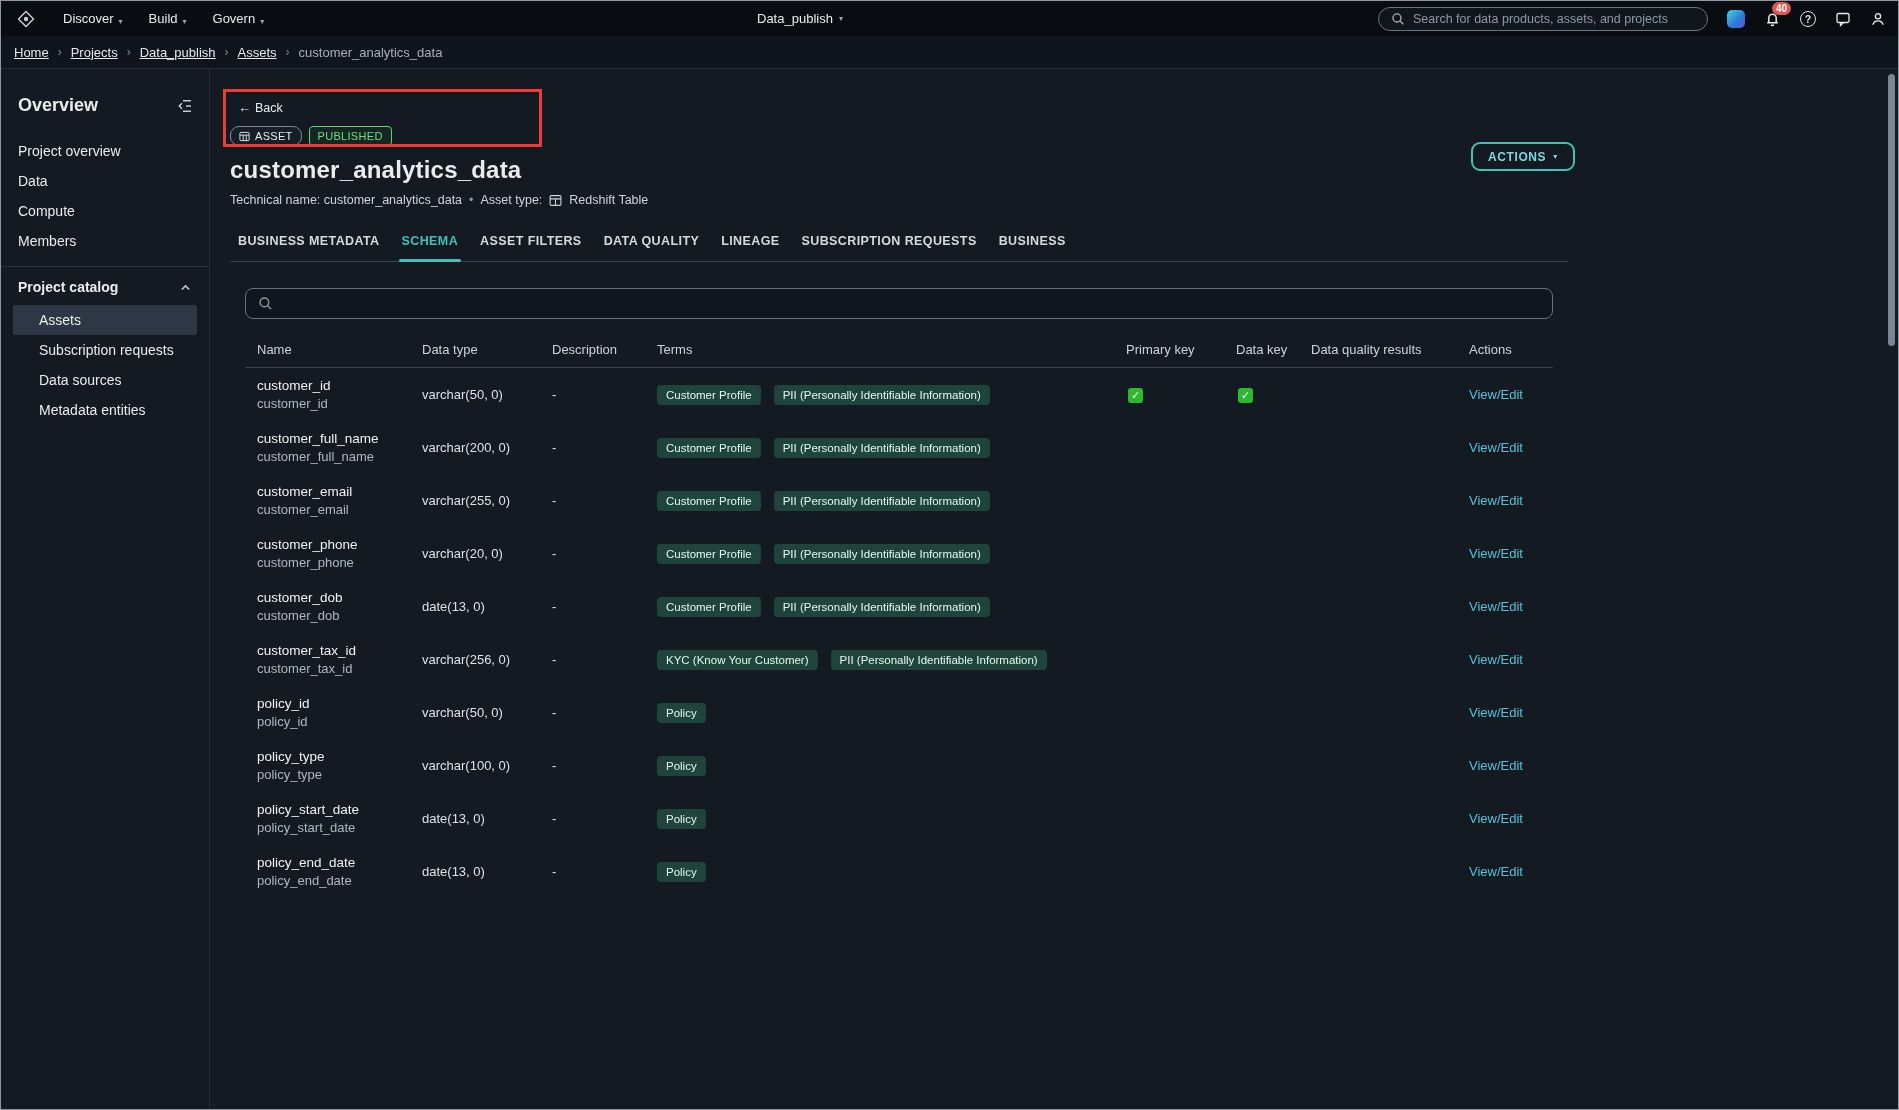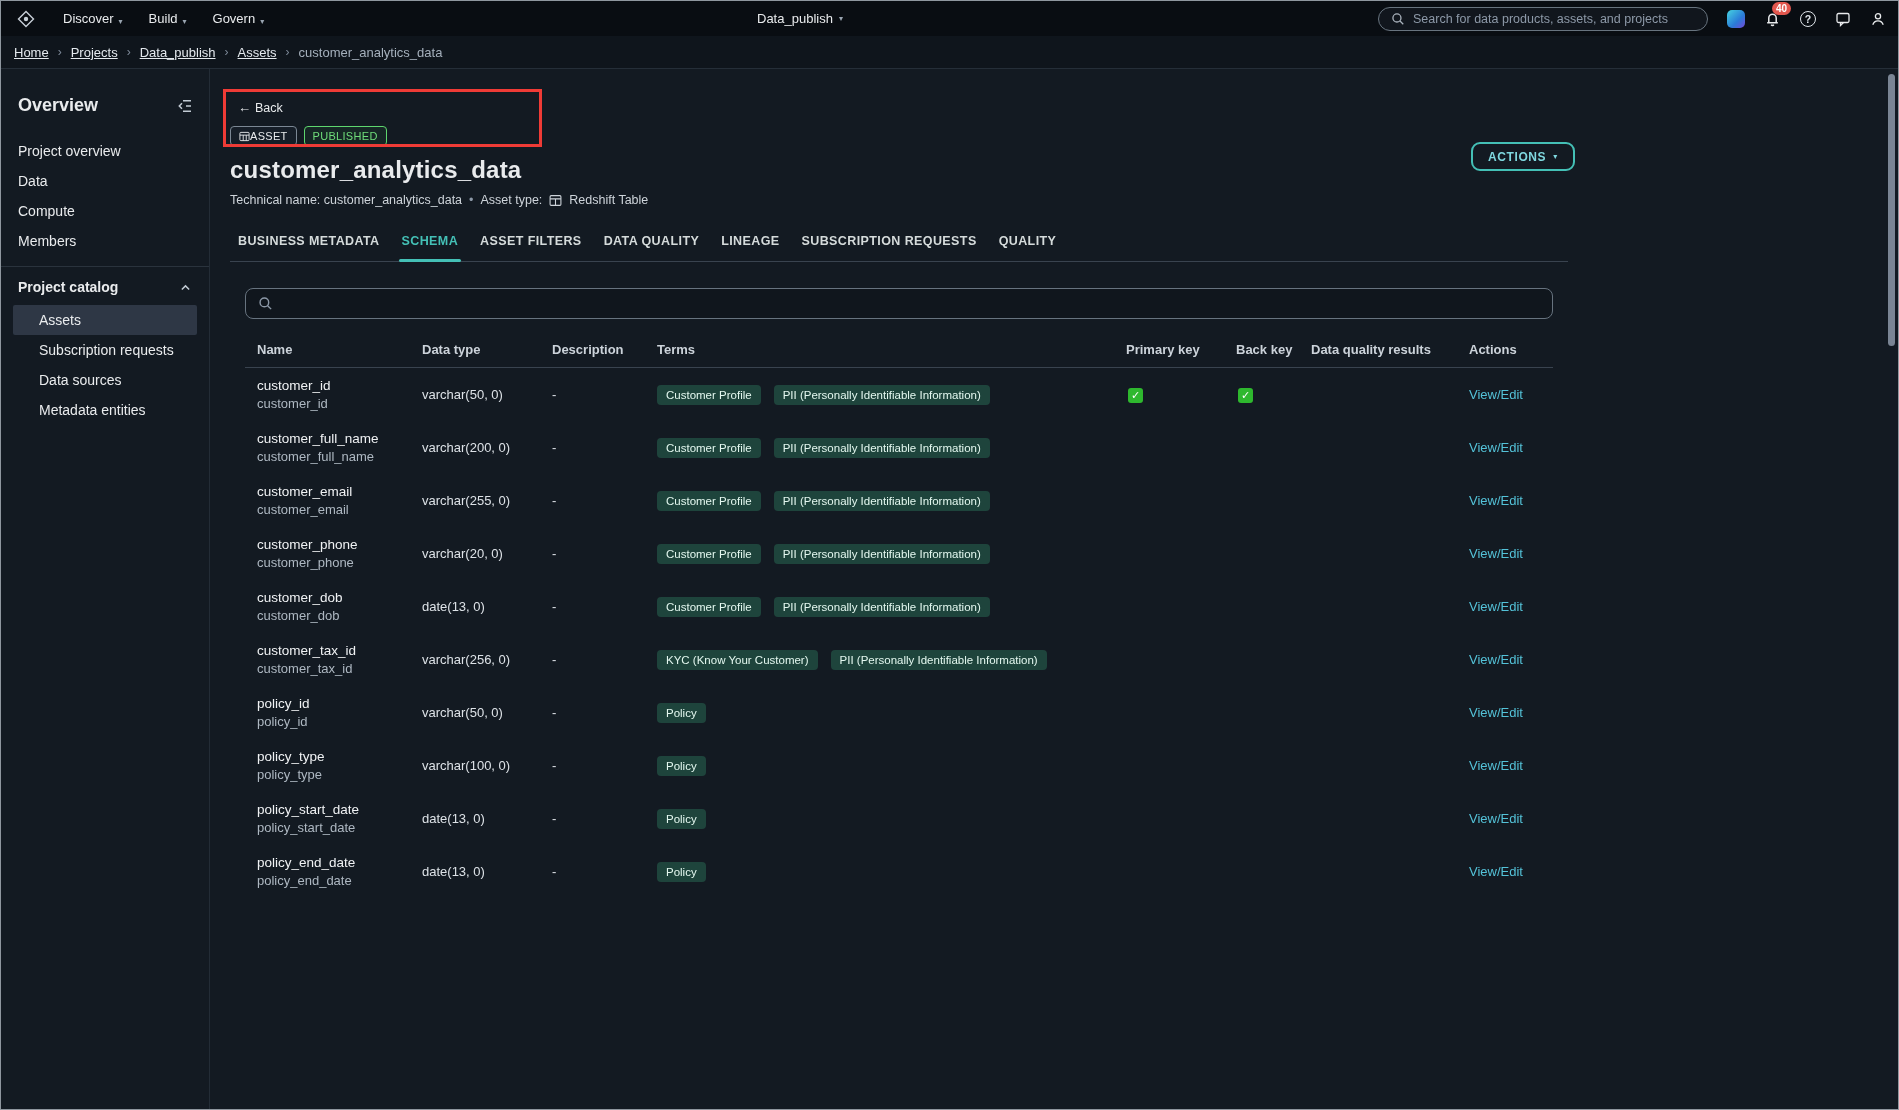--- a/index.html
+++ b/index.html
@@ -54,21 +54,21 @@
   .sb-sub{margin-top:8px;}
   .sb-sub-item{height:30px;display:flex;align-items:center;margin:0 12px;padding-left:26px;font-size:14px;border-radius:2px;cursor:pointer;}
   .sb-sub-item.selected{background:#2e3745;}
 
   
   .main{flex:1;position:relative;padding-left:20px;}
   .annotation{position:absolute;left:13px;top:20px;width:319px;height:58px;border:3px solid var(--annotation-red);pointer-events:none;}
   .back-row{margin:31px 0 0 8px;display:inline-flex;align-items:center;gap:4px;font-size:12.5px;cursor:pointer;}
   .back-arrow{font-size:13px;}
   .badge-row{margin-top:10px;display:flex;gap:7px;align-items:center;}
-  .asset-badge{display:inline-flex;align-items:center;border:1px solid #7b8794;background:#161e28;color:#e9ebed;font-size:11px;letter-spacing:.3px;padding:3px 8px;border-radius:4px;}
+  .asset-badge{display:inline-flex;align-items:center;gap:5px;border:1px solid #7b8794;background:#161e28;color:#e9ebed;font-size:11px;letter-spacing:.3px;padding:3px 8px;border-radius:9px;}
   .pub-badge{border:1px solid #5ed66e;color:var(--published-green);background:rgba(60,190,80,.08);font-size:11px;letter-spacing:.3px;padding:3px 8px;border-radius:4px;}
   .title{margin:10px 0 0;font-size:24px;font-weight:700;letter-spacing:.2px;}
   .actions-btn{position:absolute;left:1261px;top:73px;height:29px;display:inline-flex;align-items:center;gap:7px;padding:0 15px;background:transparent;border:2px solid var(--accent-teal);color:#7fd8df;border-radius:9px;font-size:12px;font-weight:700;letter-spacing:.6px;cursor:pointer;font-family:inherit;}
   .actions-btn .caret{color:inherit;}
   .meta-row{margin-top:9px;display:flex;align-items:center;gap:7px;font-size:12.5px;color:#ced4da;}
   .meta-row .dot{color:#8d99a8;}
   .type-icon{display:flex;}
   .desc{margin-top:15px;font-size:13.5px;color:#d6dbe0;}
 
   .tabs{margin-top:27px;display:flex;width:1338px;border-bottom:1px solid #39434f;}
@@ -77,21 +77,21 @@
   .tab.active{color:var(--accent-teal);}
   .tab.active::after{content:"";position:absolute;left:8px;right:8px;bottom:-1px;height:3px;background:var(--accent-teal);border-radius:2px;}
 
   .panel{width:1338px;}
   .filter-box{margin:26px 0 0 15px;width:1308px;height:31px;border:1px solid #67737f;border-radius:8px;display:flex;align-items:center;gap:9px;padding:0 12px;background:#10161d;cursor:text;}
   .filter-box input{flex:1;background:transparent;border:none;outline:none;color:#e9ebed;font-size:13px;font-family:inherit;}
   .filter-box input::placeholder{color:#8d99a8;font-style:italic;}
 
   .table{margin-left:15px;width:1308px;}
   .thead,.tr{display:grid;grid-template-columns:177px 130px 105px 469px 110px 75px 158px 84px;align-items:center;}
-  .thead{margin-top:12px;height:37px;border-bottom:1px solid #39434f;font-size:13px;color:#ccd3da;font-weight:bold;}
+  .thead{margin-top:12px;height:37px;border-bottom:1px solid #39434f;font-size:13px;color:#ccd3da;}
   .th:first-child{padding-left:12px;}
   .tr{height:53px;font-size:13px;color:#dde2e7;}
   .td.name{padding-left:12px;}
   .td.name .nm{font-size:13.5px;color:#f0f2f4;}
   .td.name .tech{font-size:13px;color:#aeb8c2;margin-top:3px;}
   .td.terms{display:flex;gap:13px;align-items:flex-end;}
   .chip{background:var(--chip-bg);color:#e3f7ef;font-size:11.5px;padding:4px 9px;border-radius:4px;white-space:nowrap;cursor:pointer;}
   .check{display:none;width:15px;height:15px;border-radius:3px;background:var(--check-green);color:#fff;font-size:11px;font-weight:700;align-items:center;justify-content:center;margin-left:2px;}
   .check.show{display:inline-flex;}
   .link{color:var(--link);cursor:pointer;font-size:13px;text-decoration:none;}
@@ -305,21 +305,21 @@
           <div class="tab">
     <span>DATA QUALITY</span>
   </div>
           <div class="tab">
     <span>LINEAGE</span>
   </div>
           <div class="tab">
     <span>SUBSCRIPTION REQUESTS</span>
   </div>
           <div class="tab">
-    <span>QUALITY</span>
+    <span>BUSINESS</span>
   </div>
         </div>
 
       <div class="panel">
         <div class="filter-box">
           <span>
             <svg width="15" height="15" viewBox="0 0 16 16" fill="none" stroke="#8d99a8" stroke-width="1.5">
               <circle cx="6.8" cy="6.8" r="4.6"></circle>
                 <path d="M10.3 10.3 14 14"></path>
             </svg>
@@ -337,21 +337,21 @@
               <div class="th">
     <span>Description</span>
   </div>
               <div class="th">
     <span>Terms</span>
   </div>
               <div class="th">
     <span>Primary key</span>
   </div>
               <div class="th">
-    <span>Back key</span>
+    <span>Data key</span>
   </div>
               <div class="th">
     <span>Data quality results</span>
   </div>
               <div class="th">
     <span>Actions</span>
   </div>
             </div>
           <div id="tbody">
               <div class="tr">

